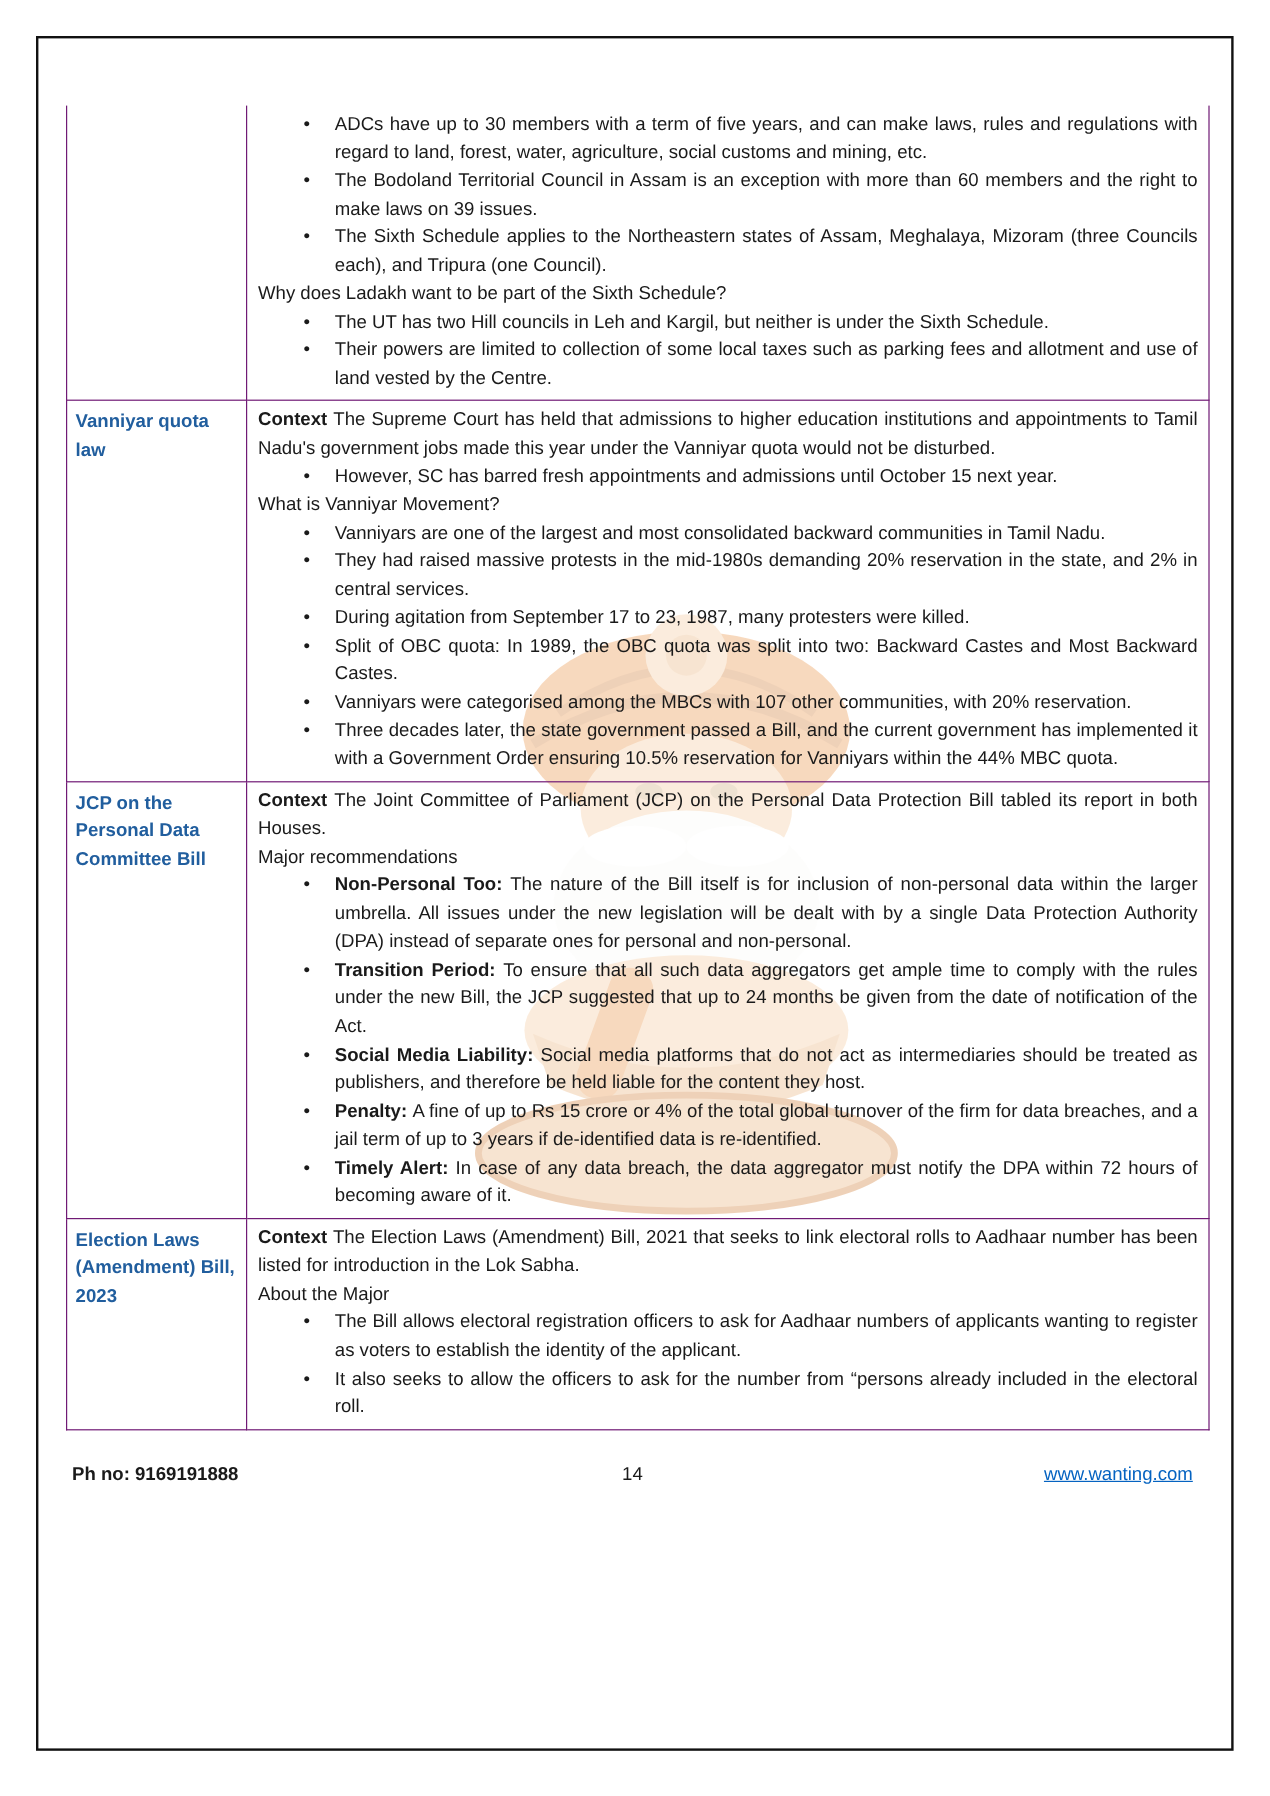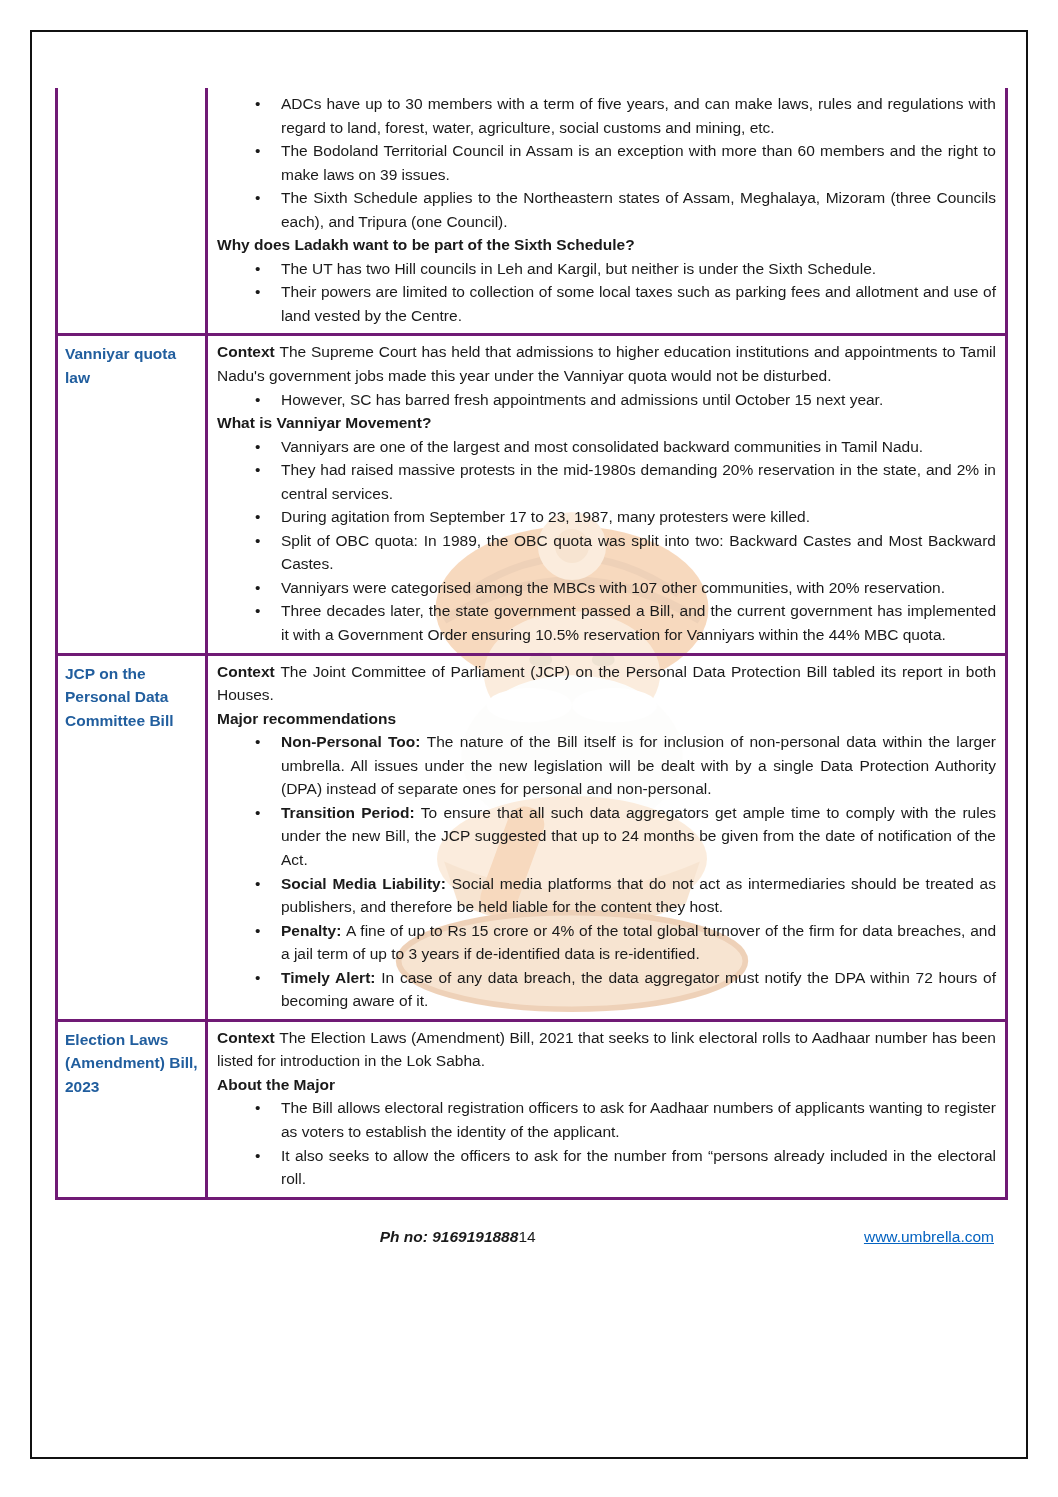--- a/index.html
+++ b/index.html
@@ -29,60 +29,60 @@
     z-index: 0;
     pointer-events: none;
   }
   table.topics {
     width: 953px;
     border-collapse: collapse;
     table-layout: fixed;
     background: transparent;
   }
   table.topics td {
-    border: 3px solid #701a75;
+    border: 1px solid #701a75;
     vertical-align: top;
   }
   table.topics tr:first-child td { border-top: none; }
   td.topic-cell {
     width: 150px;
     padding: 6px 7px;
     font-weight: bold;
     font-size: 15.5px;
     line-height: 1.52;
     color: #215e9e;
   }
   td.content-cell {
     padding: 4px 9px 6px 9px;
     font-size: 15.5px;
     line-height: 1.52;
   }
   .para, .bullet-text { text-align: justify; }
-  .heading { font-weight: bold; text-align: left; }
+  .heading { font-weight: normal; text-align: left; }
   .bullet {
     display: flex;
     padding-left: 32px;
   }
   .bullet .marker {
     flex: 0 0 32px;
     text-align: left;
     padding-left: 6px;
     font-size: 15.5px;
   }
   .bullet .bullet-text { flex: 1 1 auto; }
   .footer {
     position: relative;
     z-index: 1;
     margin-top: 28px;
     padding: 0 32px 0 28px;
     display: flex;
     align-items: center;
     font-size: 15.5px;
   }
-  .footer .phone { font-weight: bold; flex: 1; text-align: right; font-style: italic; }
+  .footer .phone { font-weight: bold; flex: 1; text-align: left; }
   .footer .page-number { flex: 0 0 auto; text-align: right; }
   .footer .website { flex: 1; text-align: right; }
   .footer .website a {
     color: #0563C1;
     text-decoration: underline;
     cursor: pointer;
   }
 </style>
 </head>
 <body>
@@ -220,16 +220,16 @@
               </div>
             </td>
           </tr>
         </tbody>
     </table>
   </div>
 
   <div class="footer">
     <span class="phone">Ph no: 9169191888</span>
     <span class="page-number">14</span>
-    <span class="website"><a>www.umbrella.com</a></span>
+    <span class="website"><a>www.wanting.com</a></span>
   </div>
 
 </div>
 
 </body></html>

